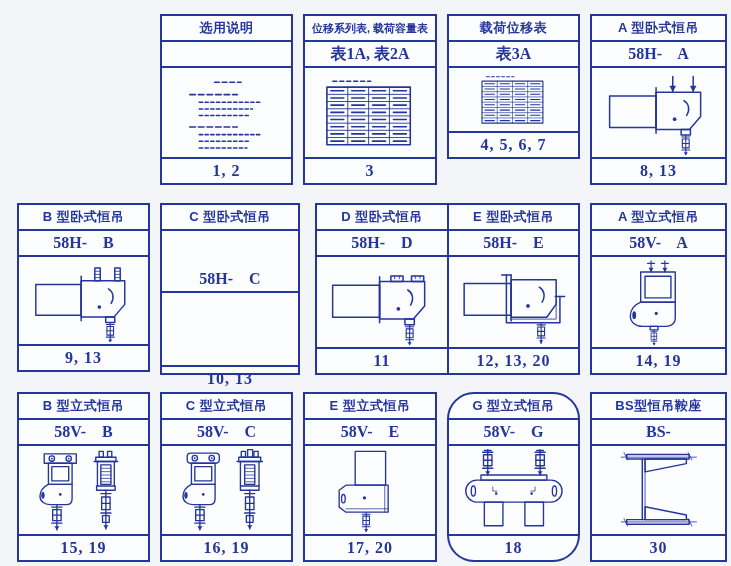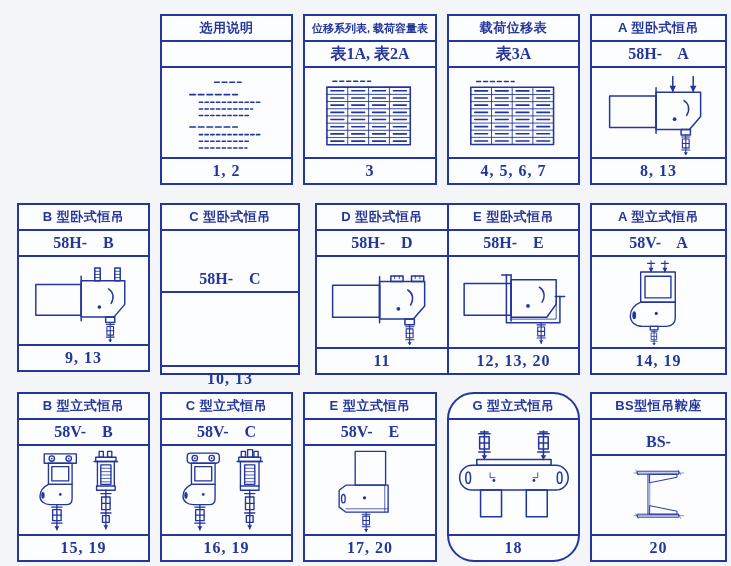--- a/index.html
+++ b/index.html
@@ -144,21 +144,21 @@
       <line x1="16" y1="39.4" x2="92" y2="39.4" stroke="#7d8dd3" stroke-width="3" stroke-dasharray="13 8"></line>
       <line x1="16" y1="46.6" x2="92" y2="46.6" stroke="#7d8dd3" stroke-width="3" stroke-dasharray="13 8"></line>
       <line x1="16" y1="53.9" x2="92" y2="53.9" stroke="#7d8dd3" stroke-width="3" stroke-dasharray="13 8"></line>
       <line x1="16" y1="61.1" x2="92" y2="61.1" stroke="#7d8dd3" stroke-width="3" stroke-dasharray="13 8"></line>
       <line x1="16" y1="68.4" x2="92" y2="68.4" stroke="#7d8dd3" stroke-width="3" stroke-dasharray="13 8"></line>
     </svg>
   </div>
   <div class="bar footer">3</div>
 </div>
 
-<div class="cell" style="left:447px;top:14px;width:133px;height:171px;">
+<div class="cell" style="left:447px;top:14px;width:133px;height:145px;">
   <div class="bar title">载荷位移表</div>
   <div class="bar subtitle">表3A</div>
   <div class="content">
     <svg class="draw" viewBox="0 0 110 80" style="width:84%;height:92%">
       <line x1="18" y1="8" x2="56" y2="8" stroke="#93a3dc" stroke-width="4" stroke-dasharray="4 3"></line>
       <rect x="12" y="14" width="84" height="58" stroke-width="1.4"></rect>
       <line class="thin" x1="33" y1="14" x2="33" y2="72"></line>
       <line class="thin" x1="54" y1="14" x2="54" y2="72"></line>
       <line class="thin" x1="75" y1="14" x2="75" y2="72"></line>
       <line class="thin" x1="12" y1="21.3" x2="96" y2="21.3"></line>
@@ -393,20 +393,21 @@
       <line class="thin" x1="36" y1="72" x2="86" y2="72"></line>
       <line class="thin" x1="82" y1="44" x2="82" y2="76"></line>
       <use href="#tb" transform="translate(60,76) scale(0.78)"></use>
     </svg>
   </div>
   <div class="bar footer">17, 20</div>
 </div>
 
 <div class="cell" style="left:447px;top:392px;width:133px;height:170px;border-radius:27px;">
   <div class="bar title">G 型立式恒吊</div>
+  <div class="bar subtitle">58V-    G</div>
   <div class="content">
     <svg class="draw" viewBox="0 0 130 100" style="width:96%;height:96%">
       <line x1="30" y1="3" x2="38" y2="3"></line>
       <use href="#tb" transform="translate(34,2) scale(1.0)"></use>
       <line x1="92" y1="3" x2="100" y2="3"></line>
       <use href="#tb" transform="translate(96,2) scale(1.0)"></use>
       <rect x="26" y="32" width="78" height="6"></rect>
       <rect x="8" y="38" width="114" height="26" rx="13"></rect>
       <ellipse cx="17" cy="51" rx="2.5" ry="6"></ellipse>
       <ellipse cx="113" cy="51" rx="2.5" ry="6"></ellipse>
@@ -414,33 +415,33 @@
       <path class="thin" d="M90 46 L90 51 L85 51"></path>
       <circle cx="44" cy="54" r="1.5" class="f"></circle>
       <circle cx="86" cy="54" r="1.5" class="f"></circle>
       <rect x="30" y="64" width="22" height="28"></rect>
       <rect x="78" y="64" width="22" height="28"></rect>
     </svg>
   </div>
   <div class="bar footer">18</div>
 </div>
 
-<div class="cell" style="left:590px;top:392px;width:137px;height:170px;gap:10px;">
+<div class="cell" style="left:590px;top:392px;width:137px;height:170px;">
   <div class="bar title">BS型恒吊鞍座</div>
   <div class="bar subtitle">BS-</div>
   <div class="content">
     <svg class="draw" viewBox="0 0 130 92" style="width:96%;height:96%">
       <line class="thin" x1="24" y1="10" x2="106" y2="10"></line>
       <line class="thin" x1="27" y1="5" x2="31" y2="13"></line>
       <line class="thin" x1="97" y1="5" x2="101" y2="13"></line>
       <rect x="30" y="7" width="68" height="5"></rect>
       <line x1="47" y1="12" x2="47" y2="78" stroke-width="1.8"></line>
       <line class="thin" x1="50" y1="12" x2="50" y2="78"></line>
       <path d="M50 12 L95 12 L95 17 L50 26 Z"></path>
       <path d="M50 78 L95 78 L95 73 L50 64 Z"></path>
       <rect x="30" y="78" width="68" height="5"></rect>
       <line class="thin" x1="24" y1="80.5" x2="106" y2="80.5"></line>
       <line class="thin" x1="27" y1="77" x2="31" y2="85"></line>
       <line class="thin" x1="97" y1="77" x2="101" y2="85"></line>
     </svg>
   </div>
-  <div class="bar footer">20</div>
+  <div class="bar footer">30</div>
 </div>
 
 </body></html>

